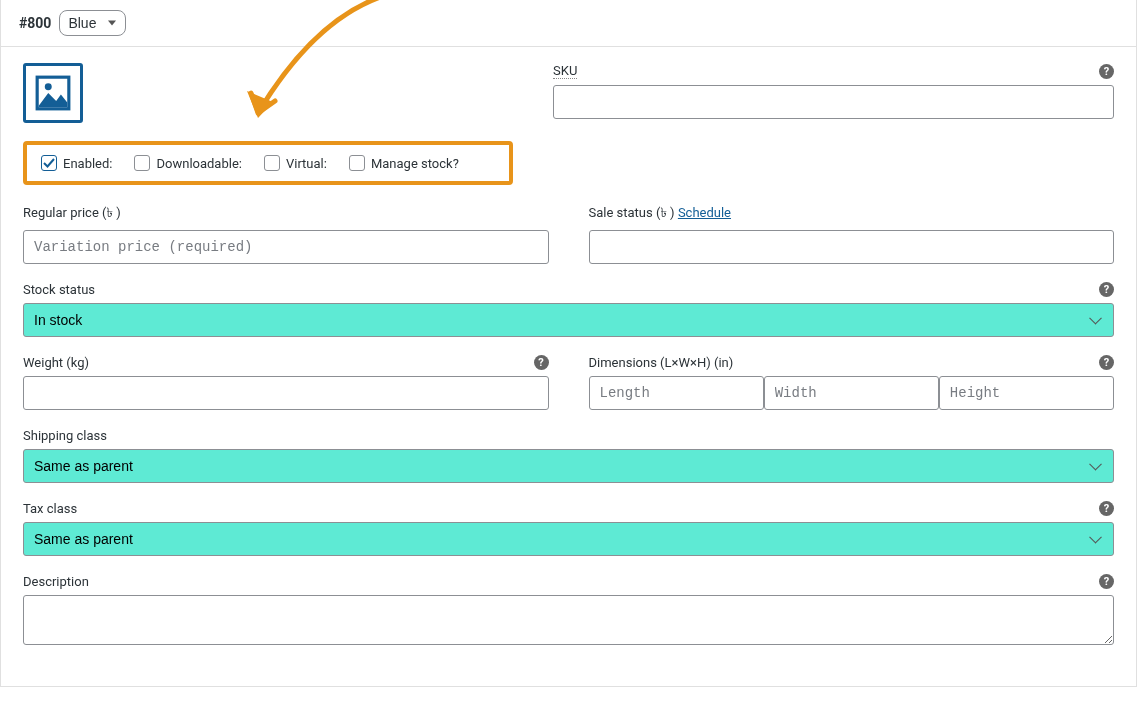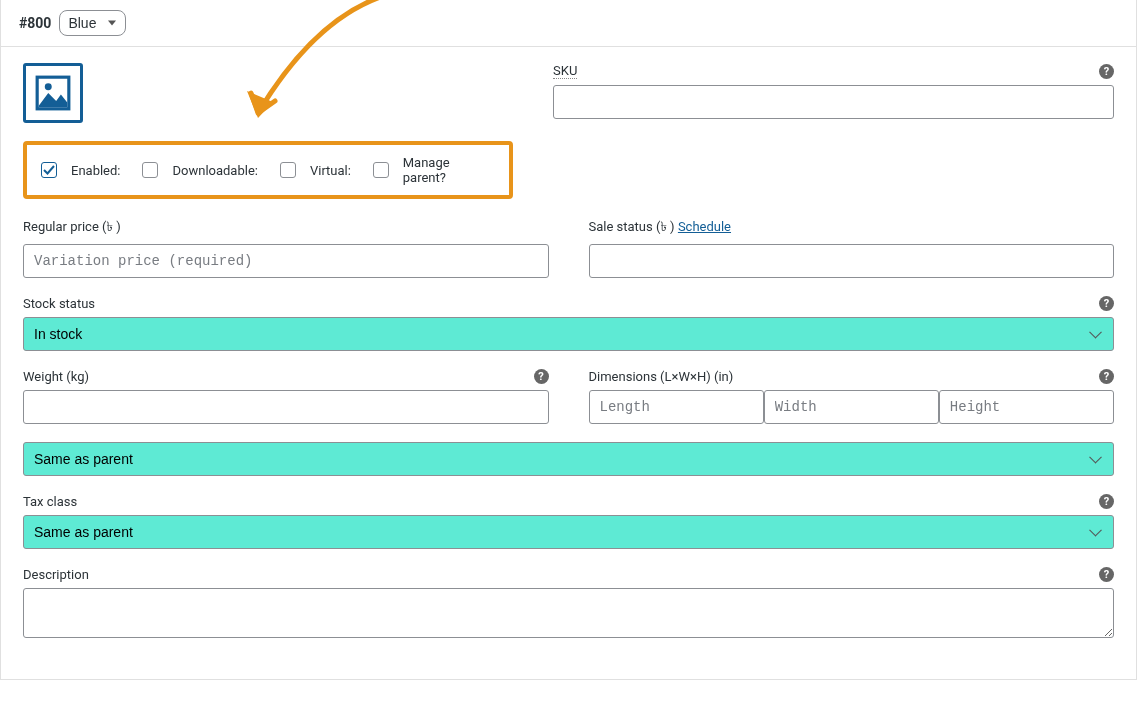--- a/index.html
+++ b/index.html
@@ -11,21 +11,21 @@
 .select-wrap { position: relative; display: inline-block; }
 .select-wrap::after { content: ""; position: absolute; right: 10px; top: 50%; width: 0; height: 0; border-left: 4px solid transparent; border-right: 4px solid transparent; border-top: 5px solid #555; transform: translateY(-50%); pointer-events: none; }
 .body { padding: 16px 22px 20px; }
 .top-row { display: flex; gap: 40px; align-items: flex-start; margin-bottom: 18px; position: relative; }
 .left-col { flex: 0 0 490px; position: relative; }
 .right-col { flex: 1; }
 .image-box { width: 60px; height: 60px; border: 3px solid #135e96; border-radius: 3px; display: flex; align-items: center; justify-content: center; cursor: pointer; margin-bottom: 18px; }
 .image-box svg { width: 38px; height: 38px; }
 .highlight-box { border: 4px solid #e8941a; border-radius: 4px; padding: 10px 14px; display: flex; gap: 22px; align-items: center; }
 .arrow-svg { position: absolute; top: -75px; left: 200px; width: 180px; height: 145px; pointer-events: none; }
-.checkbox-item { display: flex; align-items: center; gap: 14px; font-size: 13px; }
+.checkbox-item { display: flex; align-items: center; gap: 6px; font-size: 13px; }
 .cb { width: 16px; height: 16px; border: 1.5px solid #8c8f94; border-radius: 3px; background: #fff; display: inline-flex; align-items: center; justify-content: center; cursor: pointer; }
 .cb.checked { border-color: #135e96; }
 .cb.checked svg { display: block; }
 .cb svg { display: none; width: 14px; height: 14px; }
 .form-row { display: flex; gap: 40px; margin-bottom: 18px; }
 .form-col { flex: 1; position: relative; }
 .form-col.full { flex: 1 1 100%; }
 .label-row { display: flex; justify-content: space-between; align-items: center; margin-bottom: 6px; }
 label.fld { font-size: 13px; color: #2c3338; }
 .sku-label { border-bottom: 1px dotted #888; }
@@ -91,21 +91,21 @@
           <div class="checkbox-item">
             <span class="cb">
               
             </span>
             <span>Virtual:</span>
           </div>
           <div class="checkbox-item">
             <span class="cb">
               
             </span>
-            <span>Manage parent?</span>
+            <span>Manage stock?</span>
           </div>
         </div>
       </div>
 
       <div class="right-col form-col">
         <div class="label-row">
           <label class="fld sku-label">SKU</label>
           <span class="help">?</span>
         </div>
         <input type="text" value="" style="">
@@ -160,20 +160,23 @@
         <div class="dim-row">
           <input type="text" placeholder="Length" style="">
           <input type="text" placeholder="Width" style="">
           <input type="text" placeholder="Height" style="">
         </div>
       </div>
     </div>
 
     <div class="form-row">
       <div class="form-col full">
+        <div class="label-row">
+          <label class="fld">Shipping class</label>
+        </div>
         <div class="select-full-wrap">
           <select class="select-full">
             <option>Same as parent</option>
           </select>
         </div>
       </div>
     </div>
 
     <div class="form-row">
       <div class="form-col full">

